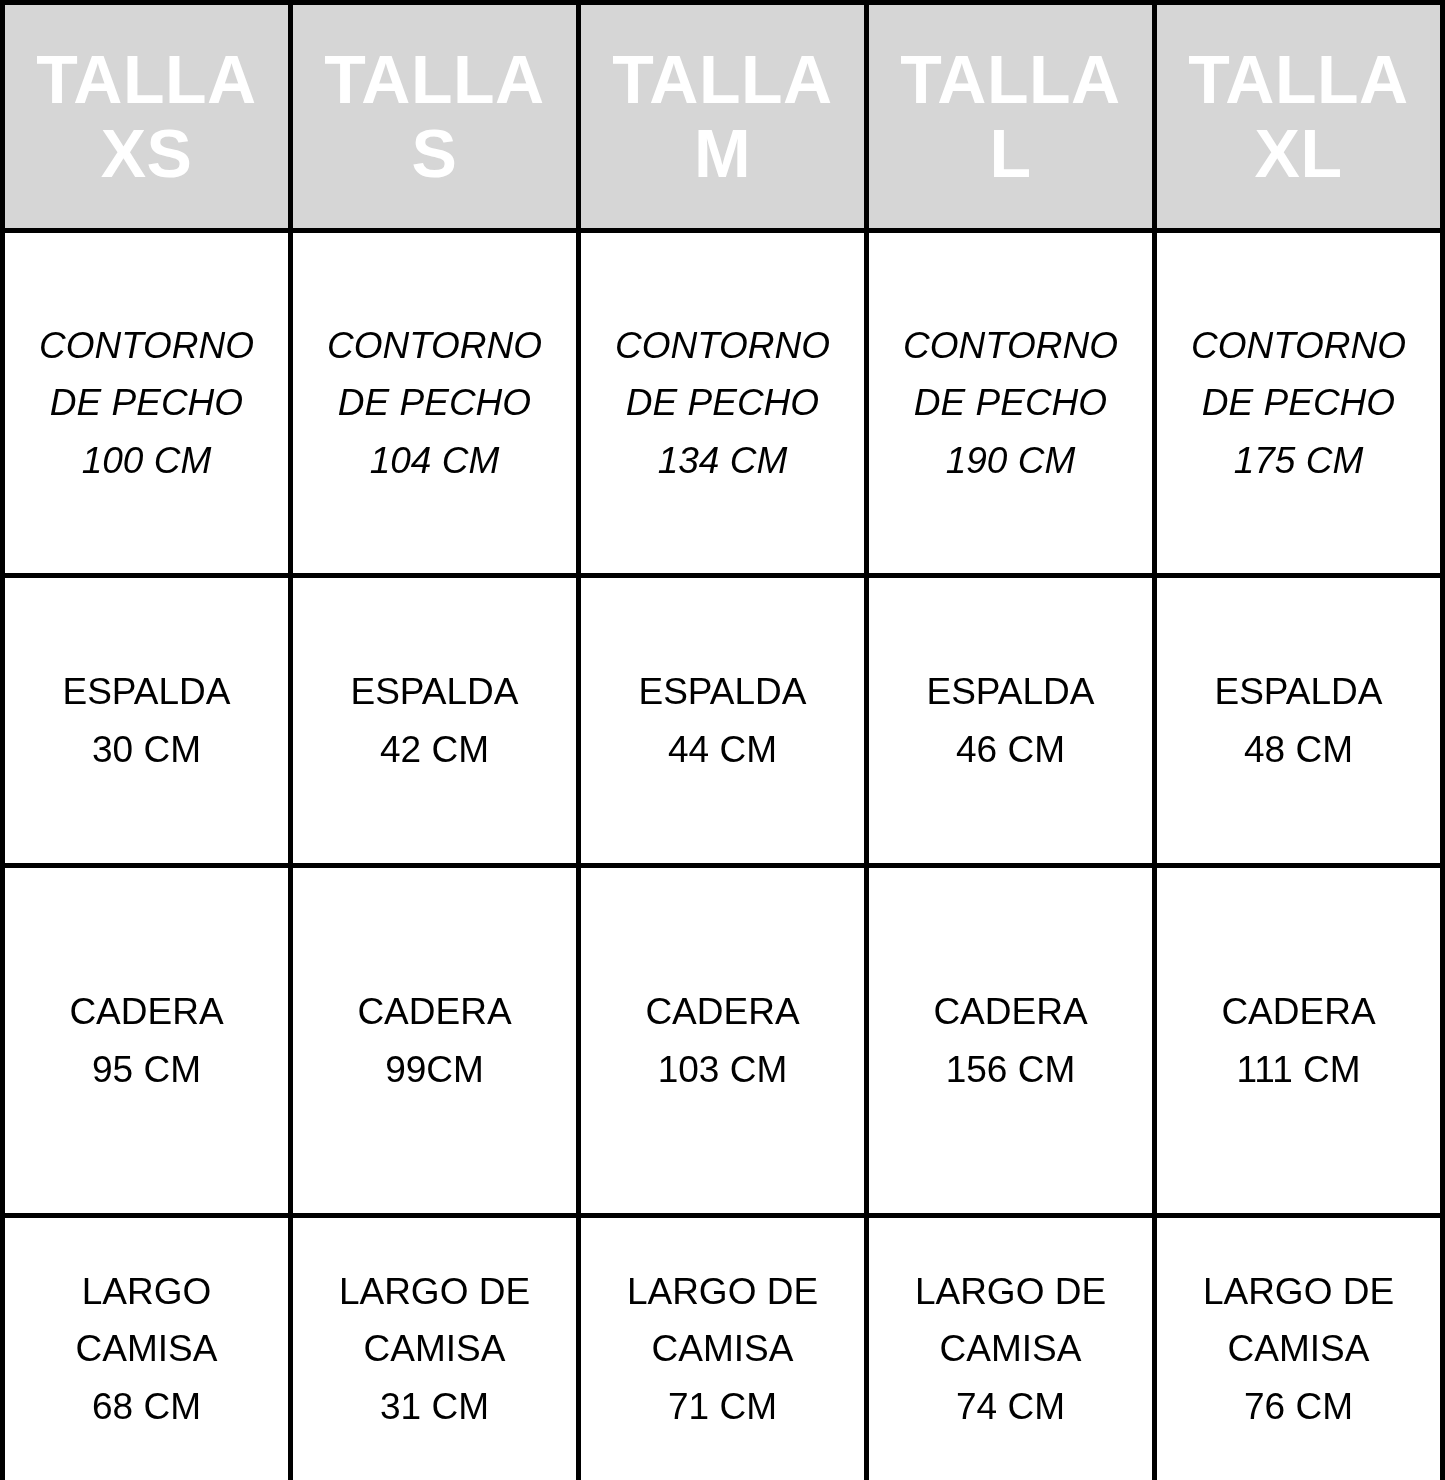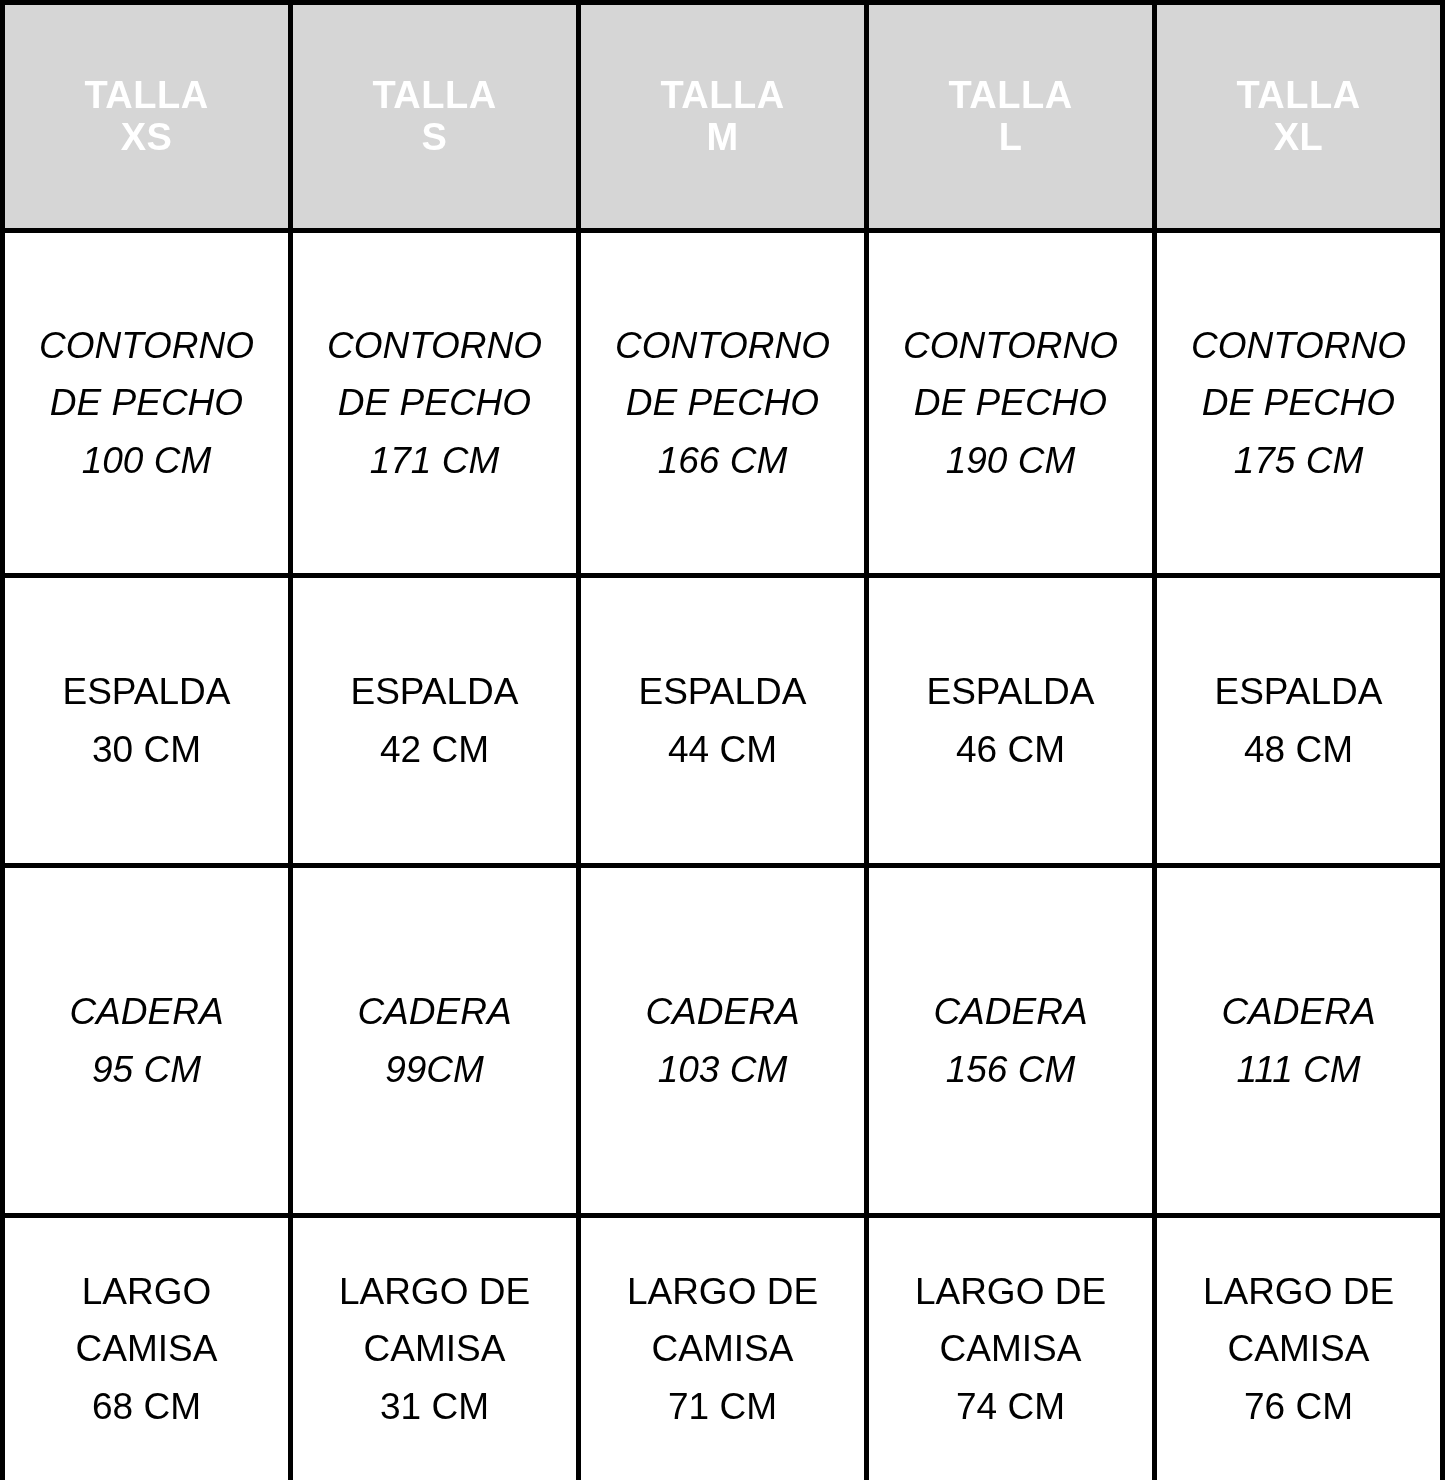--- a/index.html
+++ b/index.html
@@ -27,36 +27,36 @@
     vertical-align: middle;
     padding: 4px 6px;
   }
   
   .size-table tr > *:first-child { border-left-width: 5px; }
   .size-table tr > *:last-child { border-right-width: 5px; }
 
   thead th {
     background: #d6d6d6;
     color: #ffffff;
-    font-size: 38px;
+    font-size: 68px;
     font-weight: 700;
     line-height: 1.08;
     height: 228px;
     letter-spacing: 0.5px;
   }
   thead th .hdr-line2 { display: block; }
 
   tbody td {
     font-size: 37px;
     font-weight: 400;
     line-height: 1.55;
   }
   tbody tr.row-chest td { height: 345px; font-style: italic; }
   tbody tr.row-back td { height: 290px; }
-  tbody tr.row-hip td { height: 350px; font-style: italic; }
+  tbody tr.row-hip td { height: 350px; }
   tbody tr.row-length td { height: 267px; }
 
   .cell-label { display: block; }
   .cell-value { display: block; }
 </style>
 </head>
 <body>
 
 <table class="size-table">
   <thead>
@@ -85,25 +85,25 @@
   </thead>
   <tbody>
 
     <tr class="row-chest">
       <td>
         <span class="cell-label">CONTORNO DE PECHO</span>
         <span class="cell-value">100 CM</span>
       </td>
       <td>
         <span class="cell-label">CONTORNO DE PECHO</span>
-        <span class="cell-value">171 CM</span>
+        <span class="cell-value">104 CM</span>
       </td>
       <td>
         <span class="cell-label">CONTORNO DE PECHO</span>
-        <span class="cell-value">166 CM</span>
+        <span class="cell-value">134 CM</span>
       </td>
       <td>
         <span class="cell-label">CONTORNO DE PECHO</span>
         <span class="cell-value">190 CM</span>
       </td>
       <td>
         <span class="cell-label">CONTORNO DE PECHO</span>
         <span class="cell-value">175 CM</span>
       </td>
     </tr>

